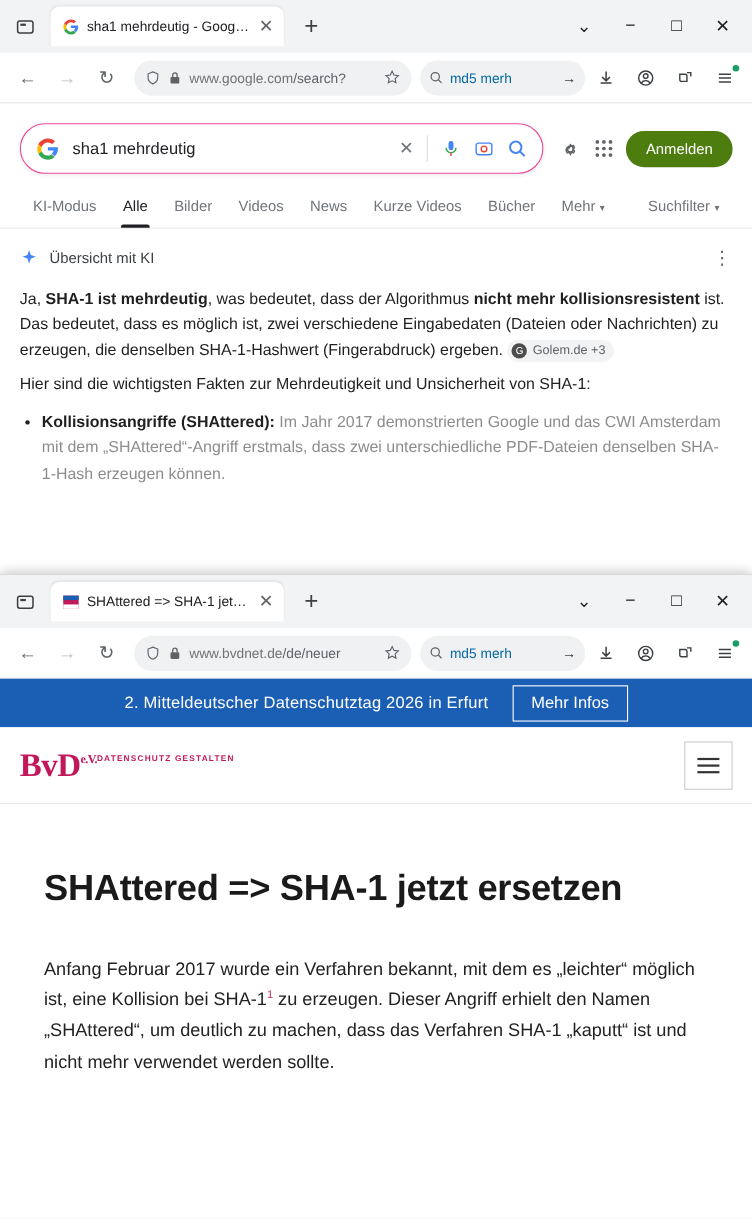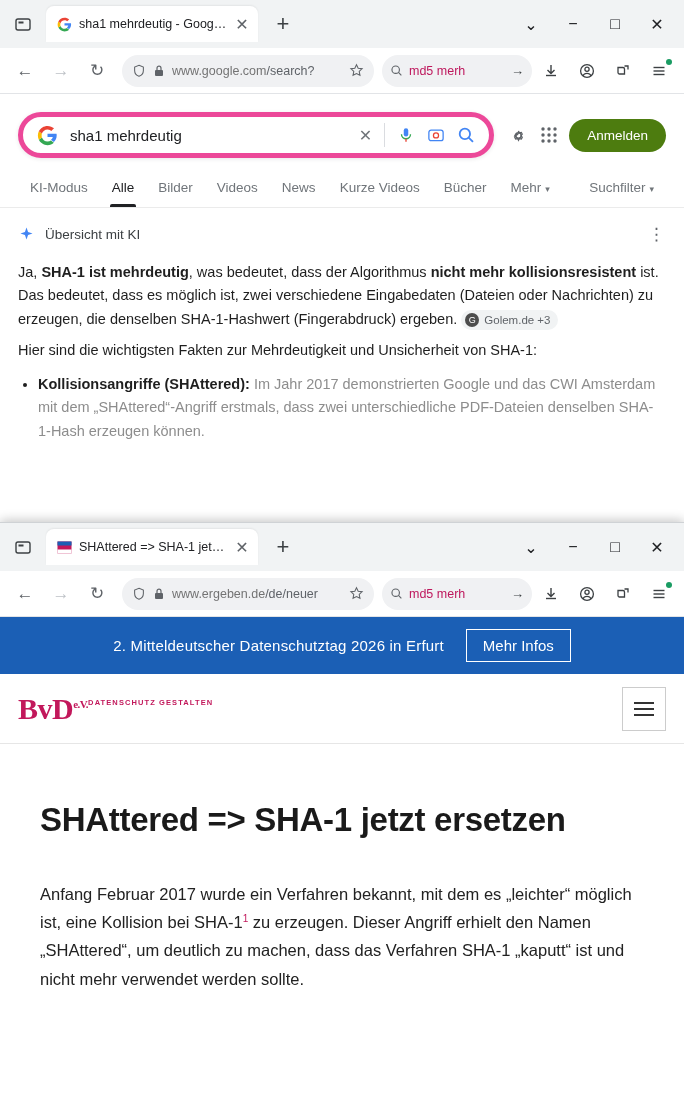--- a/index.html
+++ b/index.html
@@ -48,28 +48,28 @@
     flex: 1; height: 32px; background: #f0f1f3; border-radius: 16px;
     display: flex; align-items: center; padding: 0 10px; gap: 7px; margin: 0 6px;
     min-width: 0;
   }
   .url-text { font-size: 12.5px; color: #5f6368; white-space: nowrap; overflow: hidden; flex:1; }
   .url-text b { color: #737373; font-weight: 400; }
   .searchbar {
     width: 150px; height: 32px; background: #f0f1f3; border-radius: 16px;
     display: flex; align-items: center; padding: 0 8px; gap: 6px; flex: none;
   }
-  .search-text { font-size: 12.5px; color: #be185d; white-space: nowrap; overflow: hidden; flex:1;}
+  .search-text { font-size: 12.5px; color: #0369a1; white-space: nowrap; overflow: hidden; flex:1;}
 
   svg { display: block; }
 
   
   .g-search-row { padding: 18px 18px 8px 18px; display: flex; align-items: center; gap: 14px; }
   .g-searchbox {
-    flex: 1; height: 46px; border: 5px solid #ec4899; border-radius: 24px;
+    flex: 1; height: 46px; border: 1px solid #ec4899; border-radius: 24px;
     display: flex; align-items: center; padding: 0 14px; gap: 12px;
     box-shadow: 0 1px 4px rgba(32,33,36,.10);
   }
   .g-query { flex: 1; font-size: 15px; color: #202124; }
   .g-divider { width: 1px; height: 24px; background: #dadce0; }
   .g-right { display: flex; align-items: center; gap: 10px; }
   .g-signin {
     background: #4d7c0f; color: #fff; border-radius: 20px; padding: 9px 18px;
     font-size: 13.5px; font-weight: 500; white-space: nowrap;
   }
@@ -104,21 +104,21 @@
   .ai-list li { margin-top: 6px; font-size: 14.5px; line-height: 1.62; }
   .fade-last { color: #8d8d8d; }
 
   
   .front-window {
     position: absolute; left: 0; top: 522px; width: 684px; height: 586px;
     background: #ffffff; box-shadow: 0 -2px 10px rgba(0,0,0,.22);
     border-top: 1px solid #cfd2d5; overflow: hidden;
   }
   .banner {
-    height: 57px; background: #1b5fb5; display: flex; align-items: center;
+    height: 44px; background: #1b5fb5; display: flex; align-items: center;
     justify-content: center; gap: 22px; color: #fff; padding: 0 14px;
   }
   .banner-text { font-size: 15px; letter-spacing: .2px; }
   .banner-btn {
     border: 1px solid #ffffff; color: #fff; font-size: 15px; padding: 7px 16px;
     background: transparent; white-space: nowrap;
   }
   .site-head {
     height: 70px; display: flex; align-items: center; justify-content: space-between;
     padding: 0 18px; border-bottom: 1px solid #e6e6e6;
@@ -373,21 +373,21 @@
           <svg width="14" height="14" viewBox="0 0 16 16">
               <path d="M8 1.5l5 2v4c0 3-2.2 5.6-5 6.5-2.8-.9-5-3.5-5-6.5v-4l5-2z" fill="none" stroke="#5f6368" stroke-width="1.2"></path>
             </svg>
         </span>
         <span>
           <svg width="12" height="14" viewBox="0 0 12 14">
               <rect x="2" y="6" width="8" height="6" rx="1" fill="#5f6368"></rect>
               <path d="M4 6V4.2A2 2 0 018 4.2V6" fill="none" stroke="#5f6368" stroke-width="1.2"></path>
             </svg>
         </span>
-        <span class="url-text"><b>www.ergeben.de</b><span>/de/neuer</span></span>
+        <span class="url-text"><b>www.bvdnet.de</b><span>/de/neuer</span></span>
         <span>
           <svg width="15" height="15" viewBox="0 0 16 16">
               <path d="M8 1.8l1.8 3.8 4.2.5-3.1 2.9.8 4.1L8 11.2l-3.7 1.9.8-4.1L2 6.1l4.2-.5L8 1.8z" fill="none" stroke="#5f6368" stroke-width="1.1"></path>
             </svg>
         </span>
       </div>
       <div class="searchbar">
         <span>
           <svg width="13" height="13" viewBox="0 0 16 16">
               <circle cx="7" cy="7" r="4.6" fill="none" stroke="#5f6368" stroke-width="1.4"></circle>

